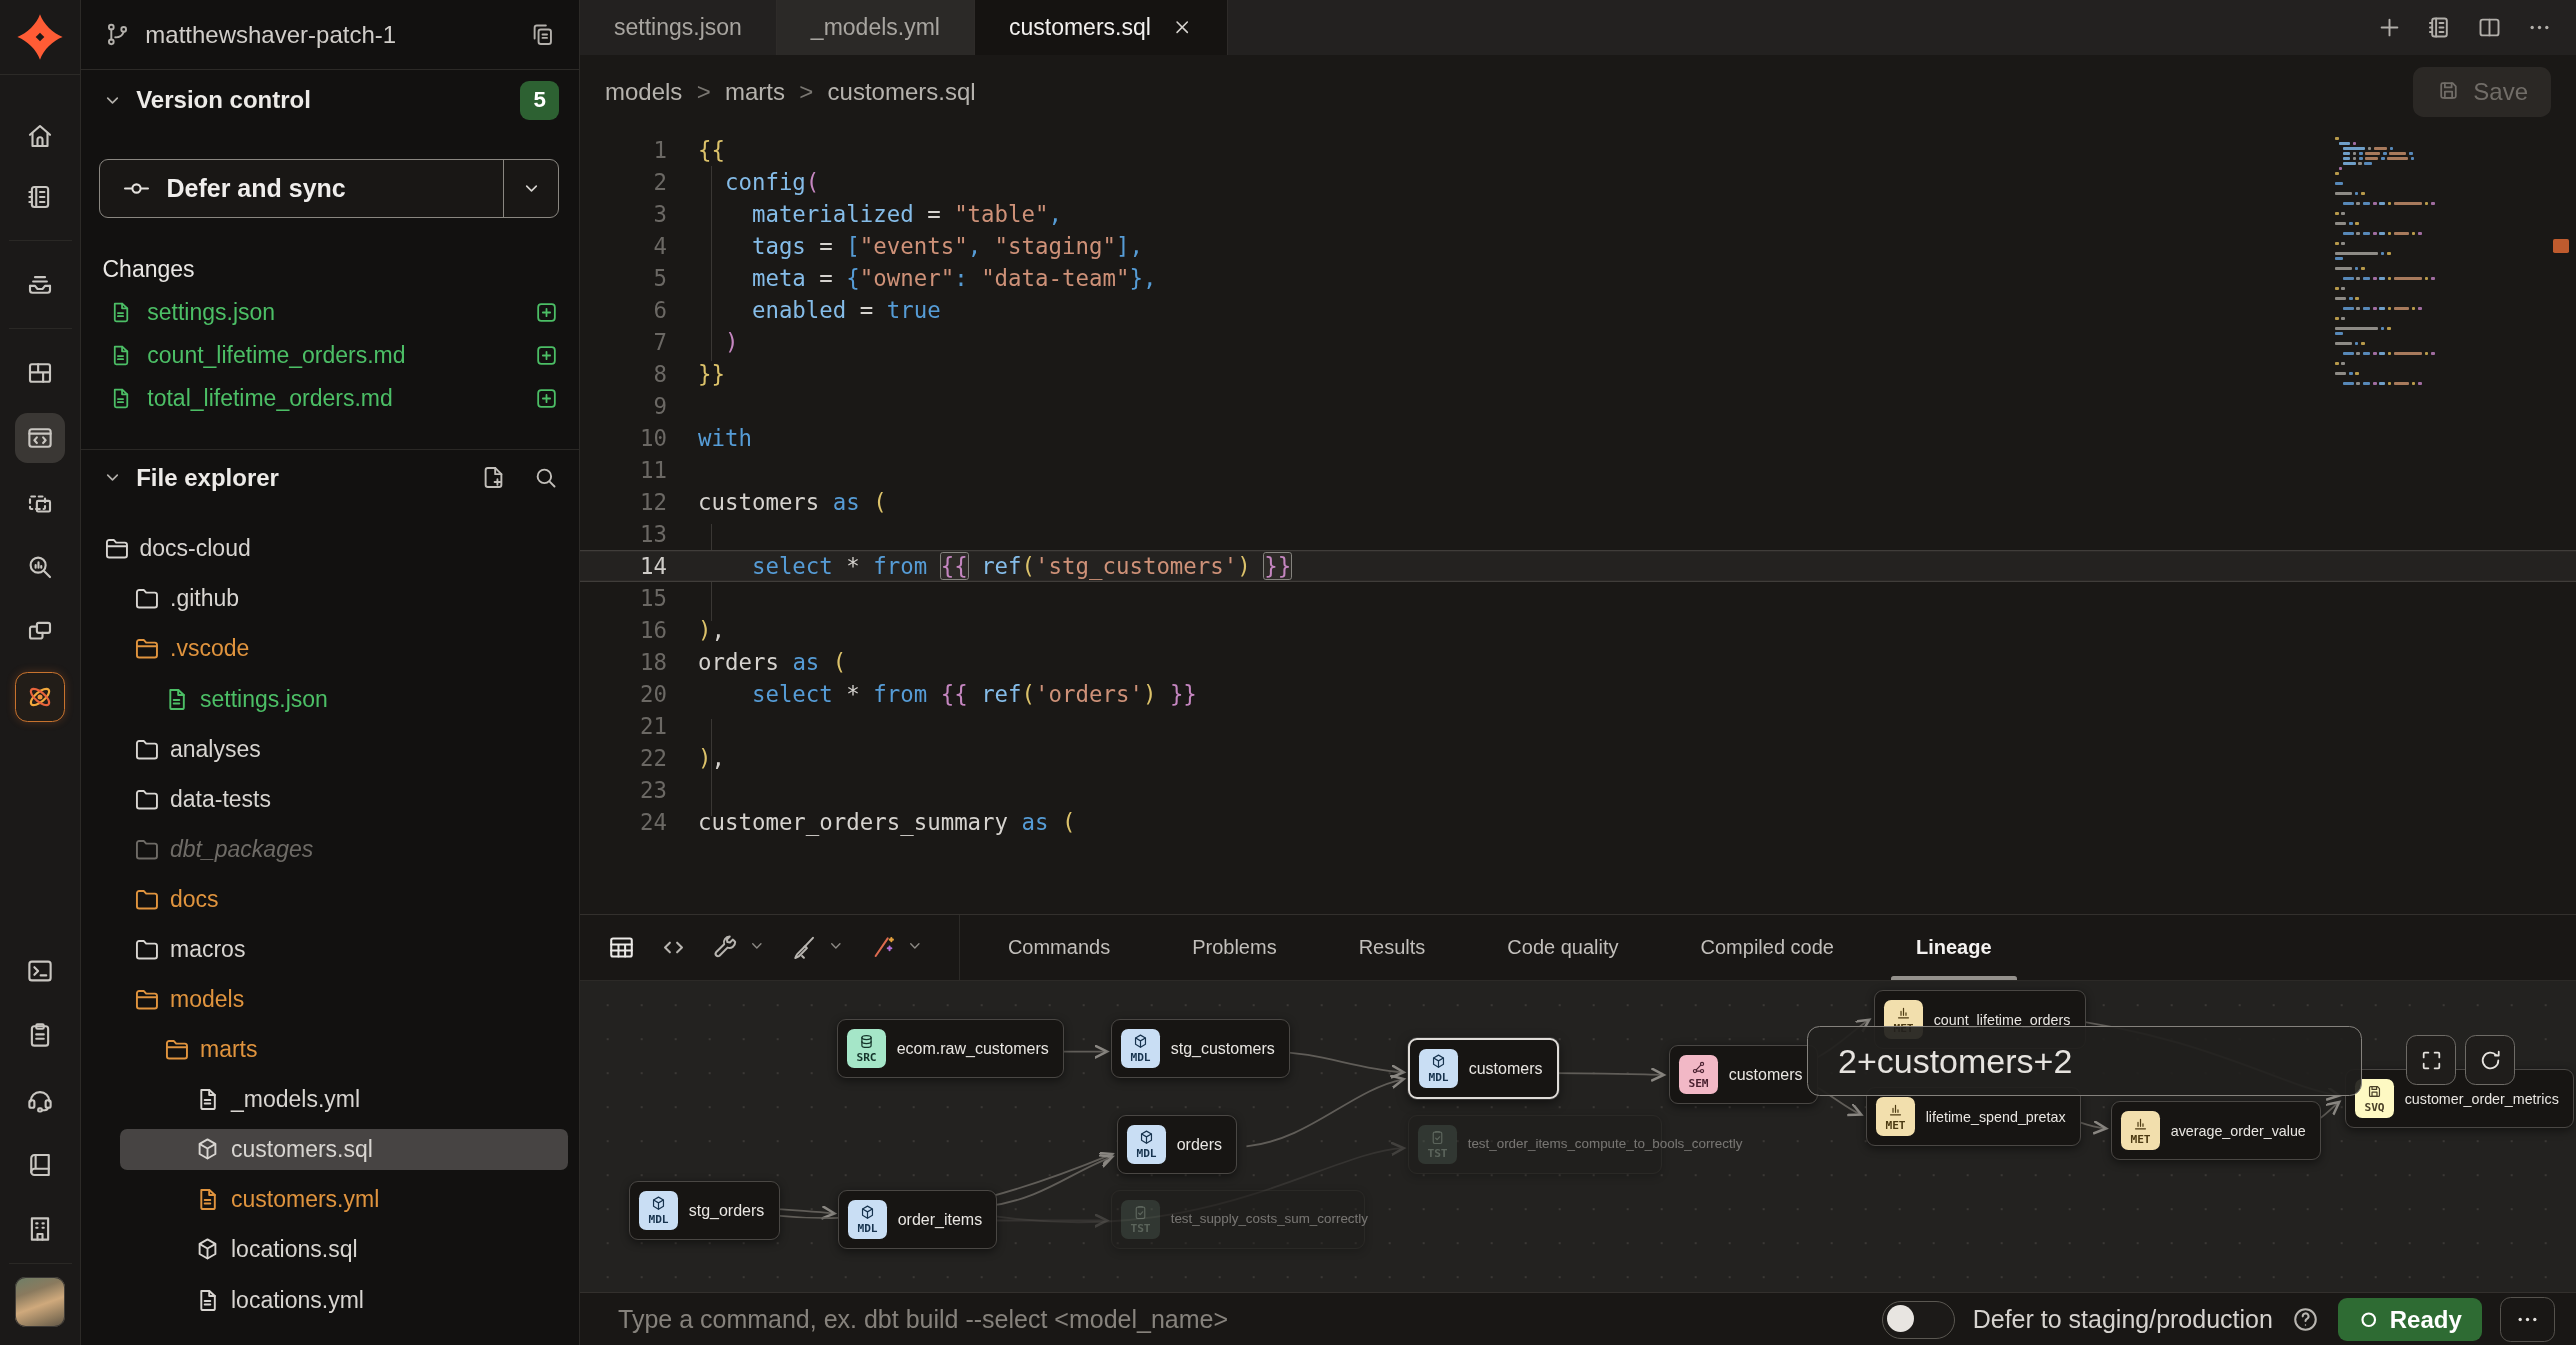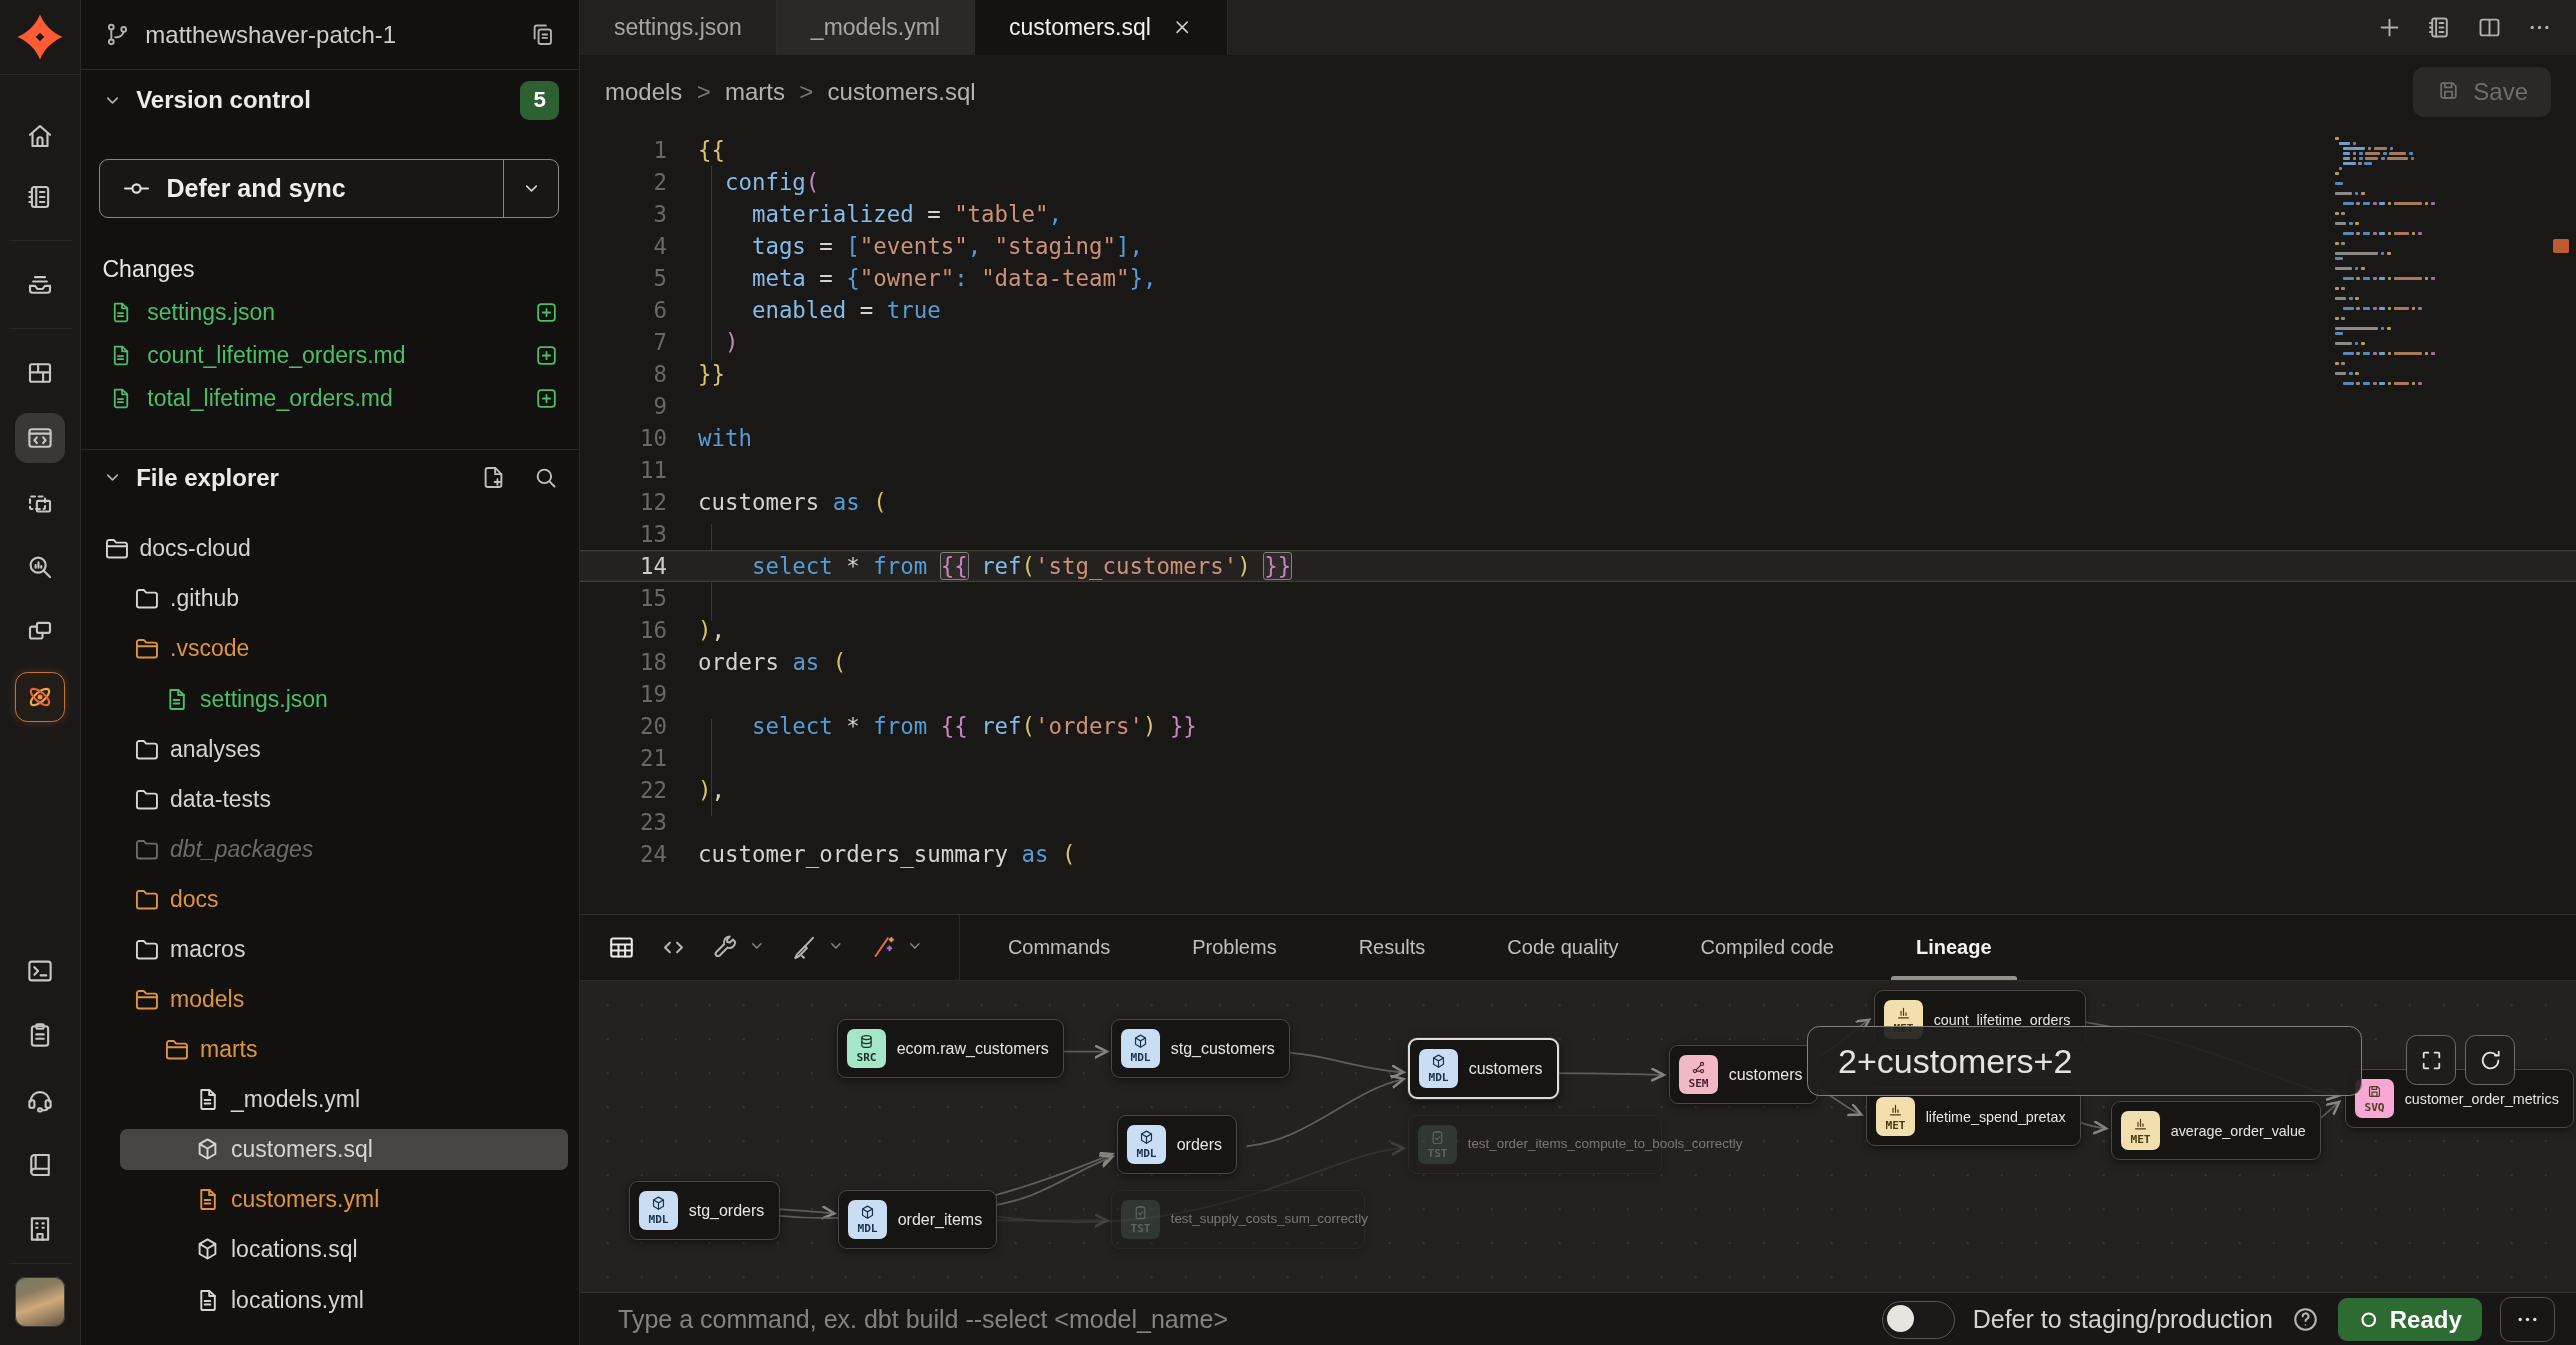--- a/index.html
+++ b/index.html
@@ -690,21 +690,20 @@
           <div class="crow"><div class="ln">8</div><div class="lc"><span class="tk-y">}}</span></div></div>
           <div class="crow"><div class="ln">9</div><div class="lc"></div></div>
           <div class="crow"><div class="ln">10</div><div class="lc"><span class="tk-kw">with</span></div></div>
           <div class="crow"><div class="ln">11</div><div class="lc"></div></div>
           <div class="crow"><div class="ln">12</div><div class="lc"><span class="tk-w">customers </span><span class="tk-kw">as</span><span class="tk-w"> </span><span class="tk-y">(</span></div></div>
           <div class="crow"><div class="ln">13</div><div class="lc"></div></div>
           <div class="crow cur"><div class="ln">14</div><div class="lc"><span class="tk-w">    </span><span class="tk-kw">select</span><span class="tk-w"> </span><span class="tk-w">*</span><span class="tk-w"> </span><span class="tk-kw">from</span><span class="tk-w"> </span><span class="tk-mx">{{</span><span class="tk-w"> </span><span class="tk-id">ref</span><span class="tk-y">(</span><span class="tk-s">'stg_customers'</span><span class="tk-y">)</span><span class="tk-w"> </span><span class="tk-mx">}}</span></div></div>
           <div class="crow"><div class="ln">15</div><div class="lc"></div></div>
           <div class="crow"><div class="ln">16</div><div class="lc"><span class="tk-y">)</span><span class="tk-w">,</span></div></div>
           <div class="crow"><div class="ln">18</div><div class="lc"><span class="tk-w">orders </span><span class="tk-kw">as</span><span class="tk-w"> </span><span class="tk-y">(</span></div></div>
-          <div class="crow"><div class="ln">19</div><div class="lc"></div></div>
           <div class="crow"><div class="ln">20</div><div class="lc"><span class="tk-w">    </span><span class="tk-kw">select</span><span class="tk-w"> </span><span class="tk-w">*</span><span class="tk-w"> </span><span class="tk-kw">from</span><span class="tk-w"> </span><span class="tk-m">{{</span><span class="tk-w"> </span><span class="tk-id">ref</span><span class="tk-y">(</span><span class="tk-s">'orders'</span><span class="tk-y">)</span><span class="tk-w"> </span><span class="tk-m">}}</span></div></div>
           <div class="crow"><div class="ln">21</div><div class="lc"></div></div>
           <div class="crow"><div class="ln">22</div><div class="lc"><span class="tk-y">)</span><span class="tk-w">,</span></div></div>
           <div class="crow"><div class="ln">23</div><div class="lc"></div></div>
           <div class="crow"><div class="ln">24</div><div class="lc"><span class="tk-w">customer_orders_summary </span><span class="tk-kw">as</span><span class="tk-w"> </span><span class="tk-y">(</span></div></div>
         </div>
       <div id="minimap">
           <div class="mrow" style="top:0px;left:0px">
             <span class="mseg" style="width:3.8px;background:#b89a4a"></span>
           </div>
@@ -1137,21 +1136,21 @@
                   <svg viewBox="0 0 24 24">
                     <path d="M5 19.5h14"></path>
                     <path d="M8.5 16v-5.5M12 16V6M15.5 16v-3.5"></path>
                   </svg>
                 </span>
       <span class="btxt">MET</span>
     </span>
     <span class="nlabel">average_order_value</span>
             </div>
             <div class="lnode small" style="left:1765px;top:88px">
-    <span class="nbadge" style="background:#f9a8d4;color:#4a4028">
+    <span class="nbadge" style="background:#fef9c3;color:#4a4028">
       <span class="icn">
                   <svg viewBox="0 0 24 24">
                     <path d="M5 6.5A1.5 1.5 0 0 1 6.5 5H16l3 3v9.5a1.5 1.5 0 0 1-1.5 1.5h-11A1.5 1.5 0 0 1 5 17.5Z"></path>
                     <path d="M8.5 5v4h6.5V5"></path>
                     <rect x="8.5" y="13" width="7" height="6"></rect>
                   </svg>
                 </span>
       <span class="btxt">SVQ</span>
     </span>
     <span class="nlabel">customer_order_metrics</span>

